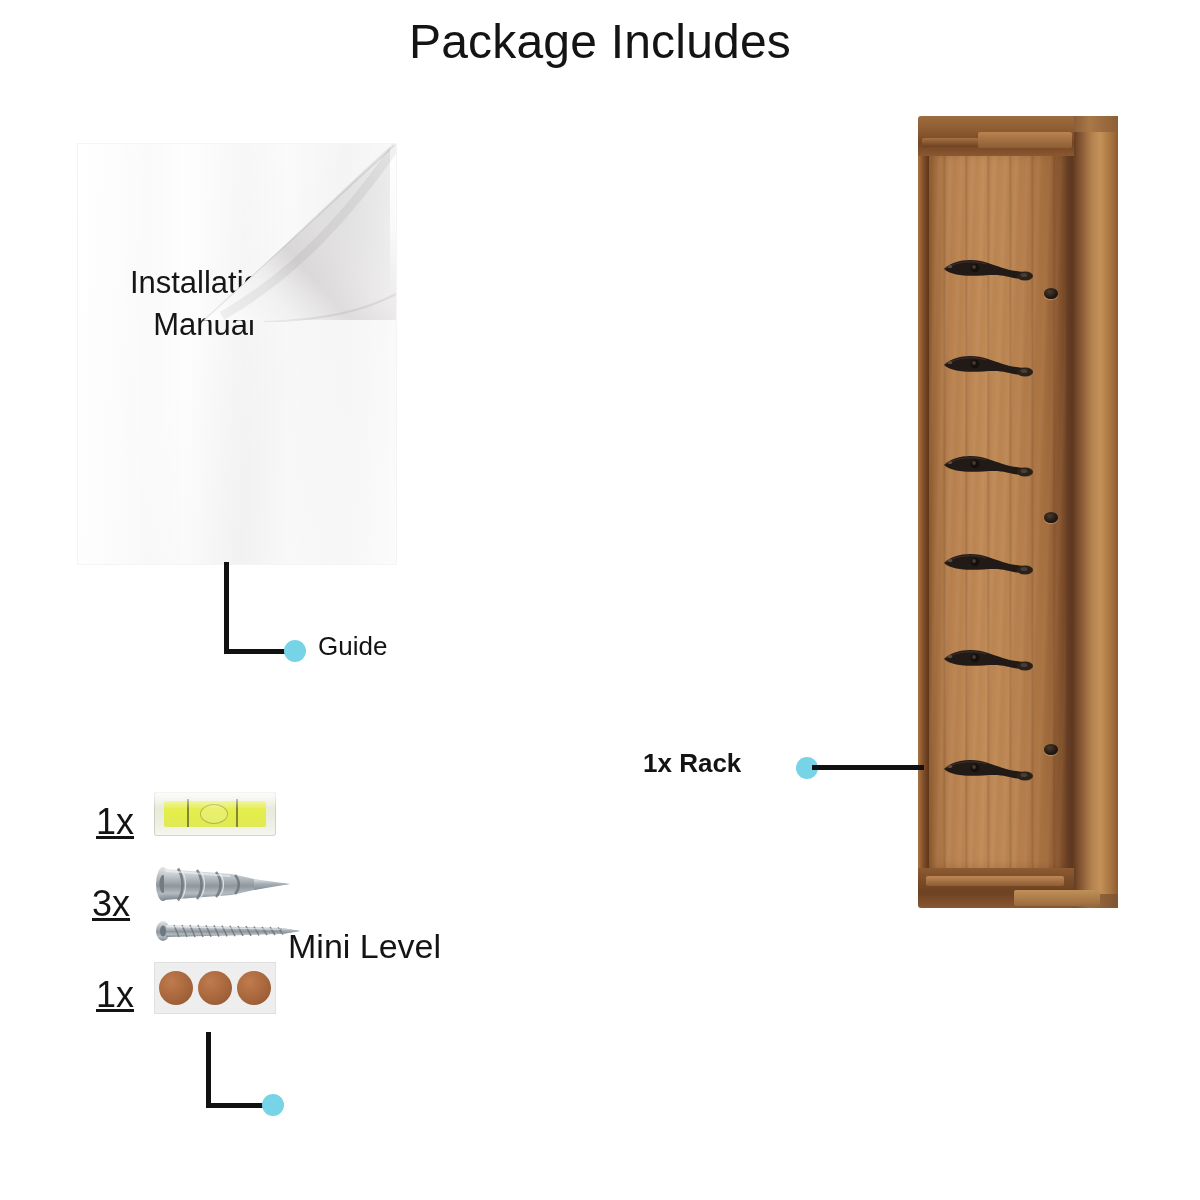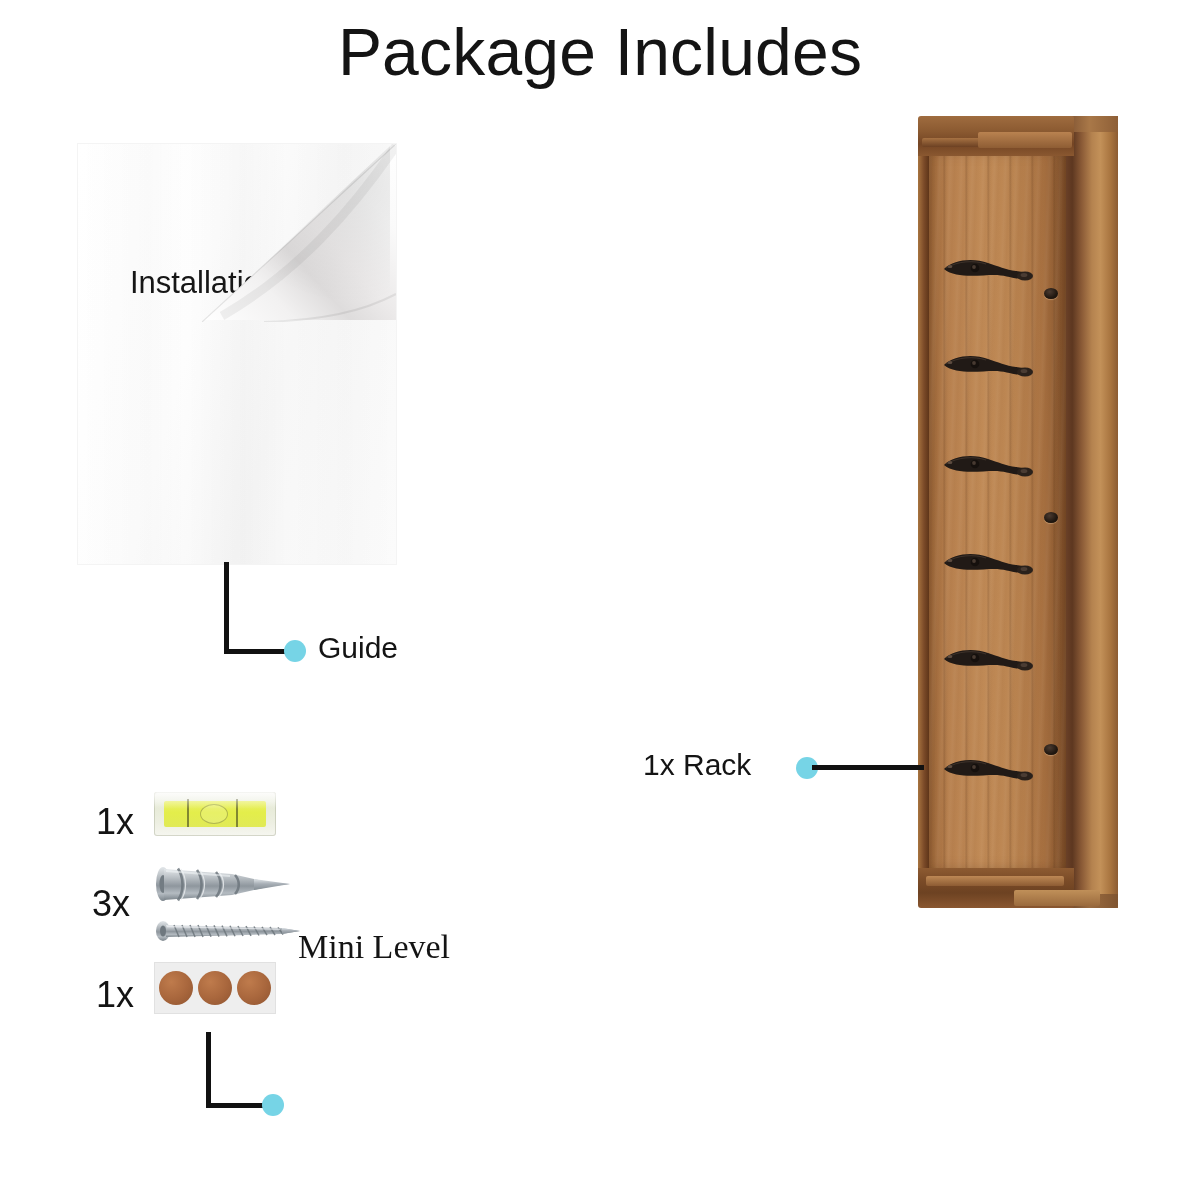--- a/index.html
+++ b/index.html
@@ -17,21 +17,21 @@
     -webkit-font-smoothing: antialiased;
   }
 
   
   #page-title {
     position: absolute;
     top: 16px;
     left: 0;
     width: 1200px;
     text-align: center;
-    font-size: 66px;
+    font-size: 48px;
     font-weight: 400;
     letter-spacing: 0.2px;
     color: #141414;
     line-height: 1.1;
   }
 
   
   #manual-group {
     position: absolute;
     left: 78px;
@@ -115,21 +115,21 @@
     font-size: 31px;
     line-height: 1.34;
     color: #161616;
     font-weight: 400;
   }
   .manual-title .line2 { display: block; }
 
   
   .callout-label {
     position: absolute;
-    font-size: 30px;
+    font-size: 26px;
     font-weight: 400;
     color: #141414;
     white-space: nowrap;
     line-height: 1;
   }
   .callout-dot {
     position: absolute;
     width: 22px;
     height: 22px;
     border-radius: 50%;
@@ -142,21 +142,21 @@
   .leader-v { width: 5px; }
   .leader-h { height: 5px; }
 
   
   #guide-leader-v  { left: 224px; top: 562px;  height: 92px; }
   #guide-leader-h  { left: 224px; top: 649px;  width: 66px; }
   #guide-dot       { left: 284px; top: 640px; }
   #guide-label     { left: 318px; top: 633px; }
 
   
-  #rack-label      { left: 643px; top: 750px; }
+  #rack-label      { left: 643px; top: 750px; font-weight: bold; }
   #rack-dot        { left: 796px; top: 757px; }
   #rack-leader-h   { left: 812px; top: 765px; width: 112px; }
 
   
   #hw-leader-v     { left: 206px; top: 1032px; height: 76px; }
   #hw-leader-h     { left: 206px; top: 1103px; width: 62px; }
   #hw-dot          { left: 262px; top: 1094px; }
 
   
   #hardware-group {
@@ -164,20 +164,21 @@
     left: 92px;
     top: 790px;
     width: 560px;
     height: 240px;
   }
   .qty {
     position: absolute;
     font-size: 36px;
     color: #141414;
     line-height: 1;
+    text-decoration: underline;
   }
   #qty-level   { left: 4px;  top: 14px; }
   #qty-anchor  { left: 0px;  top: 96px; }
   #qty-cover   { left: 4px;  top: 187px; }
 
   
   #level-item {
     position: absolute;
     left: 62px;
     top: 2px;
@@ -271,24 +272,23 @@
     width: 34px;
     height: 34px;
     border-radius: 50%;
     background:
       radial-gradient(circle at 36% 32%, #bf7b4c 0%, #a9673d 52%, #8f5430 100%);
   }
 
   
   #hw-labels {
     position: absolute;
-    left: 298px;
+    left: 288px;
     top: 925px;
     width: 420px;
-    font-family: Liberation Serif, serif;
   }
   #hw-labels .hw-label {
     display: block;
     font-size: 34px;
     line-height: 1.285;
     color: #141414;
     white-space: nowrap;
   }
 
   
@@ -463,20 +463,21 @@
 <body>
 
 <div id="page-title">Package Includes</div>
 
 <div id="manual-group">
   <div class="manual-sheet"></div>
   <div class="manual-sheen"></div>
 
   <div class="manual-title">
     <span>Installation</span>
+    <span class="line2">Manual</span>
   </div>
 
   <div class="manual-curl-cut"></div>
   <div class="manual-curl-page"></div>
   <div class="manual-curl-shadow"></div>
 
   <svg class="manual-curl-fold" viewBox="0 0 194 178">
     <path d="M194,0 L0,178" fill="none" stroke="rgba(0,0,0,0.10)" stroke-width="1.2"></path>
     <path d="M194,2 C150,66 96,128 20,172" fill="none" stroke="rgba(0,0,0,0.055)" stroke-width="9"></path>
     <path d="M194,150 C160,168 120,176 62,178" fill="none" stroke="rgba(0,0,0,0.07)" stroke-width="2"></path>

